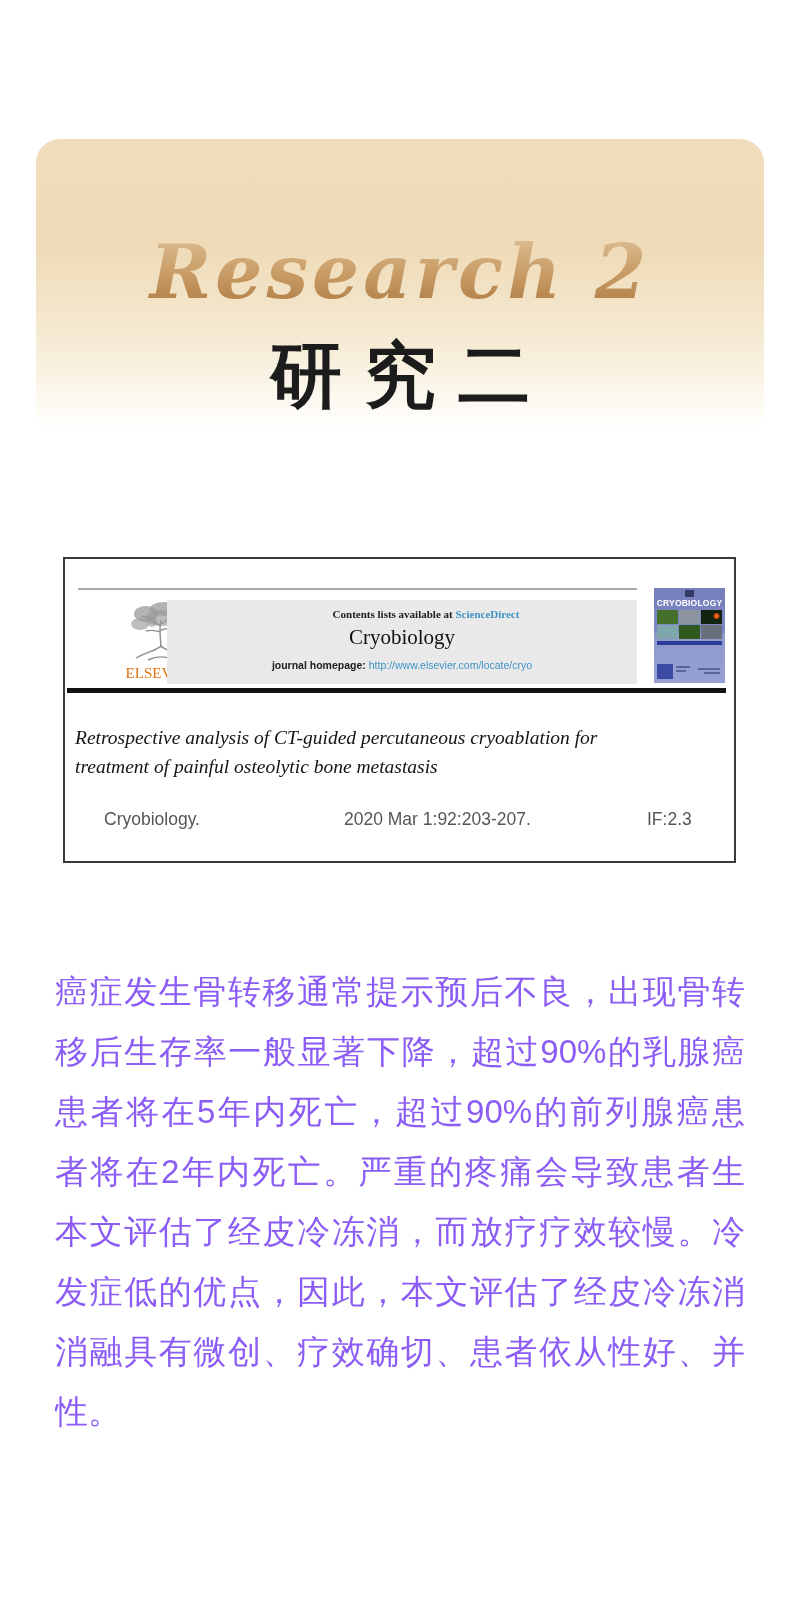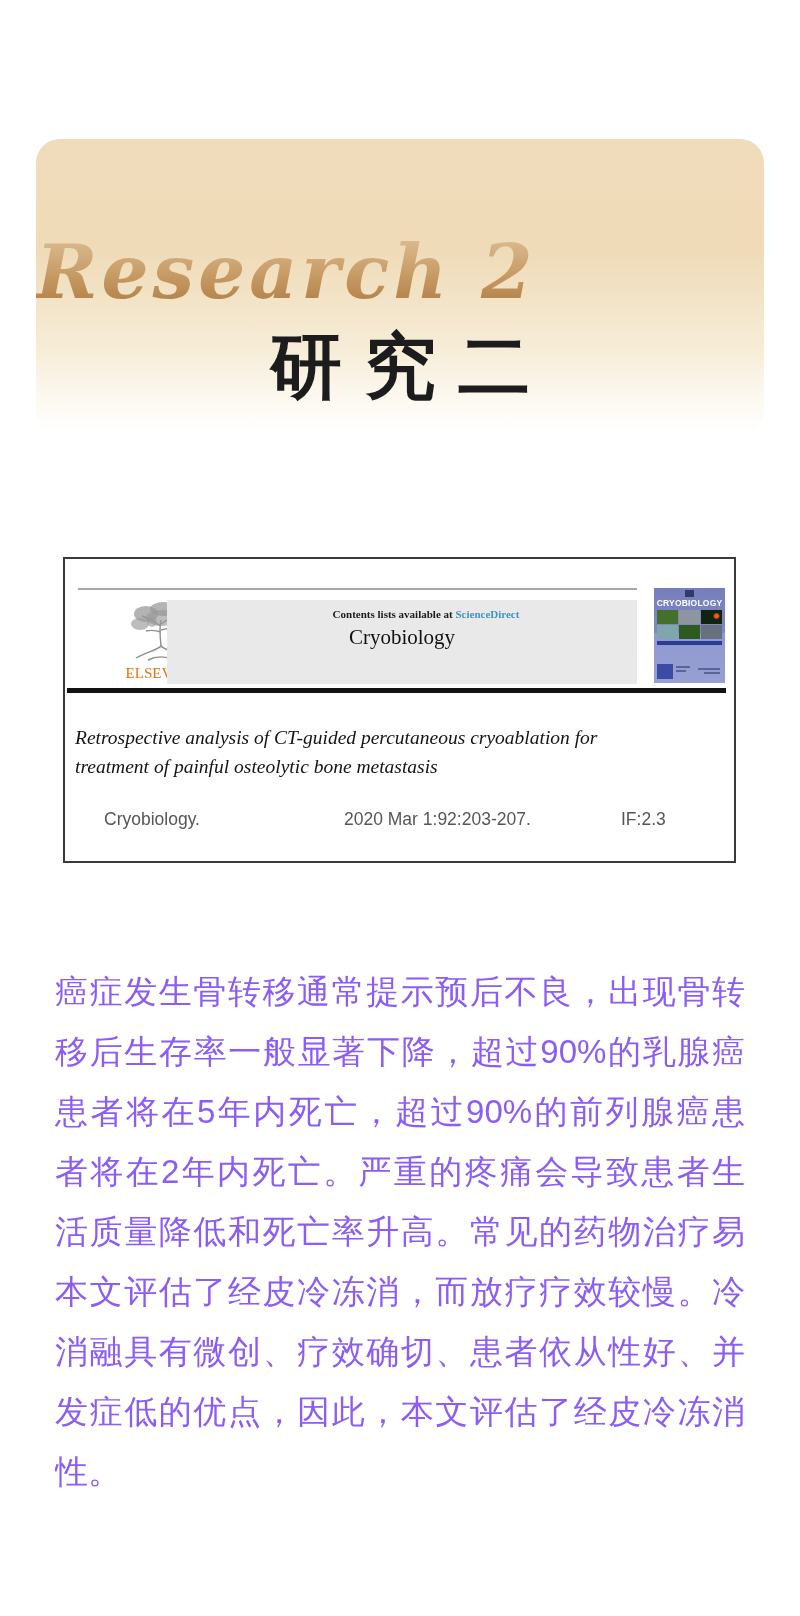--- a/index.html
+++ b/index.html
@@ -2,28 +2,28 @@
 <html><head>
 <meta charset="utf-8">
 <style>
   html,body{margin:0;padding:0;background:#ffffff;}
   .page{position:relative;width:800px;height:1616px;background:#ffffff;overflow:hidden;
         font-family:"Liberation Sans","DejaVu Sans",sans-serif;}
 
   
   .hero{position:absolute;left:36px;top:139px;width:728px;height:295px;border-radius:24px;
         background:linear-gradient(180deg,#f0dcba 0%,#efdbb8 38%,#f6ecd6 70%,#fdfaf3 90%,#ffffff 100%);}
-  .hero-script{position:absolute;left:0;top:96px;width:100%;text-align:left;
+  .hero-script{position:absolute;left:0;top:96px;width:100%;text-align:center;
         font-family:"DejaVu Serif","Liberation Serif",serif;font-style:italic;font-weight:700;
         font-size:74px;line-height:1;letter-spacing:4px;
         color:#c4955f;
         background:linear-gradient(180deg,#dcbe95 0%,#c79a63 55%,#b07c45 100%);
         -webkit-background-clip:text;background-clip:text;-webkit-text-fill-color:transparent;}
-  .hero-cn{position:absolute;left:0;top:192px;width:100%;text-align:center;
-        font-family:Liberation Serif, serif;font-weight:700;
+  .hero-cn{position:absolute;left:0;top:200px;width:100%;text-align:center;
+        font-family:Liberation Sans, sans-serif;font-weight:700;
         font-size:72px;line-height:1;letter-spacing:22px;padding-left:22px;box-sizing:border-box;color:#1c1c1c;}
 
   
   .paper-card{position:absolute;left:63px;top:557px;width:673px;height:306px;background:#ffffff;
         border:2px solid #3a3a3a;box-sizing:border-box;}
   .jr-thin-rule{position:absolute;left:13px;top:29px;width:559px;height:2px;background:#a8a8a8;}
 
   .elsevier{position:absolute;left:16px;top:41px;width:76px;text-align:center;margin-left:42px;}
   .elsevier svg{display:block;margin:0 auto;}
   .elsevier-word{margin-top:1px;font-family:"Liberation Serif",serif;font-size:15px;font-weight:400;
@@ -55,21 +55,21 @@
   .rule-thick{position:absolute;left:2px;top:129px;width:659px;height:5px;background:#131313;}
 
   .article-title{position:absolute;left:10px;top:164px;width:575px;margin:0;
         font-family:"Liberation Serif","DejaVu Serif",serif;font-weight:400;
         font-size:19.5px;line-height:29px;color:#141414;font-style:italic;}
 
   .citation-row{position:absolute;left:0;top:250px;width:100%;height:22px;
         font-size:17.5px;color:#565656;margin-left:36px;}
   .cite-journal{position:absolute;left:3px;}
   .cite-date{position:absolute;left:243px;}
-  .cite-if{position:absolute;left:520px;text-align:right;}
+  .cite-if{position:absolute;left:546px;text-align:right;}
 
   
   .body-text{position:absolute;left:55px;top:962px;width:690px;color:#8b5cf6;
         font-size:33px;font-family:"Liberation Sans","DejaVu Sans",sans-serif;}
   .body-text .line{height:60px;line-height:60px;text-align:justify;text-align-last:justify;overflow:hidden;}
   .body-text .line:last-child{text-align-last:left;}
 </style>
 </head>
 <body>
 
@@ -106,20 +106,23 @@
         </g>
       </svg>
       <div class="elsevier-word">ELSEVIER</div>
     </div>
 
     <div class="graybox">
       <div class="contents-line">
         <span>Contents lists available at </span><a class="link" href="#">ScienceDirect</a>
       </div>
       <div class="journal-name">Cryobiology</div>
+      <div class="homepage-line">
+        <span>journal homepage: </span><a class="link" href="#">http://www.elsevier.com/locate/cryo</a>
+      </div>
     </div>
 
     <div class="cover">
       <div class="cover-emblem"></div>
       <div class="cover-title">CRYOBIOLOGY</div>
       <div class="cover-grid">
           <div class="tile" style="background: rgb(68, 112, 44);"></div>
           <div class="tile" style="background: rgb(141, 149, 160);"></div>
           <div class="tile" style="background: rgb(18, 36, 15);">
             <span class="blob"></span>
@@ -146,20 +149,19 @@
       <span class="cite-date">2020 Mar 1:92:203-207.</span>
       <span class="cite-if">IF:2.3</span>
     </div>
   </section>
 
   <section class="body-text">
       <div class="line">癌症发生骨转移通常提示预后不良，出现骨转</div>
       <div class="line">移后生存率一般显著下降，超过90%的乳腺癌</div>
       <div class="line">患者将在5年内死亡，超过90%的前列腺癌患</div>
       <div class="line">者将在2年内死亡。严重的疼痛会导致患者生</div>
-      <div class="line">活质量降低和死亡率升高。常见的药物治疗易</div>
       <div class="line">本文评估了经皮冷冻消，而放疗疗效较慢。冷冻</div>
+      <div class="line">发症低的优点，因此，本文评估了经皮冷冻消</div>
       <div class="line">消融具有微创、疗效确切、患者依从性好、并</div>
-      <div class="line">发症低的优点，因此，本文评估了经皮冷冻消</div>
       <div class="line">性。</div>
     </section>
 
 </div>
 
 </body></html>

